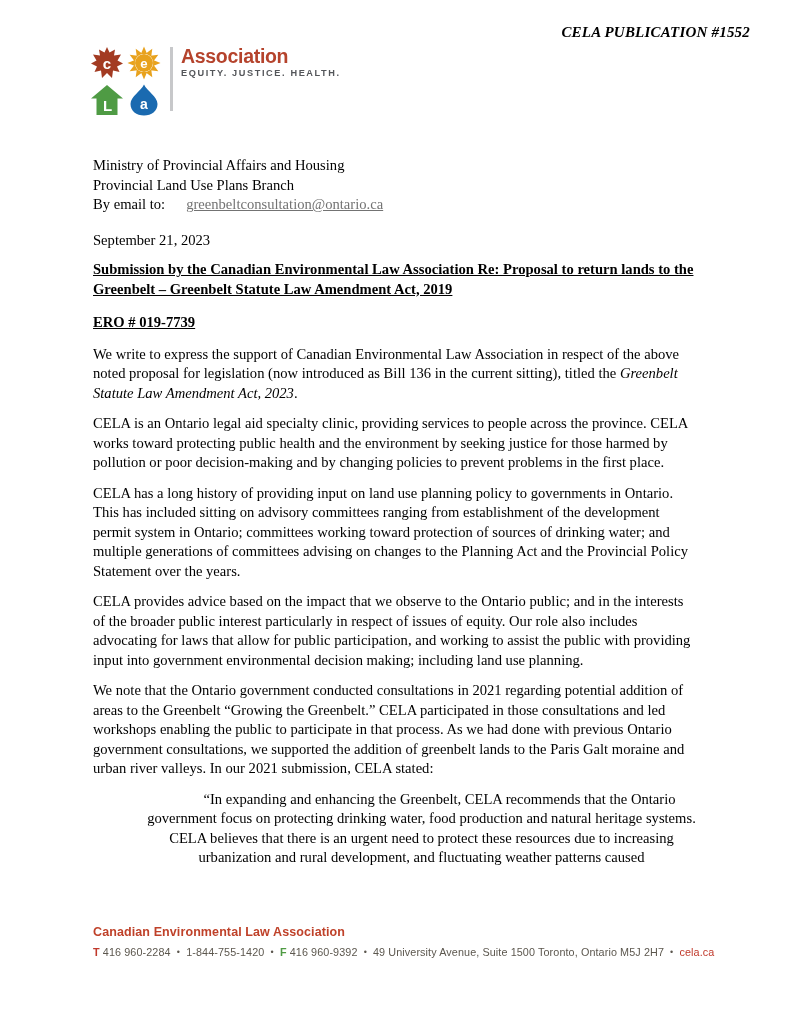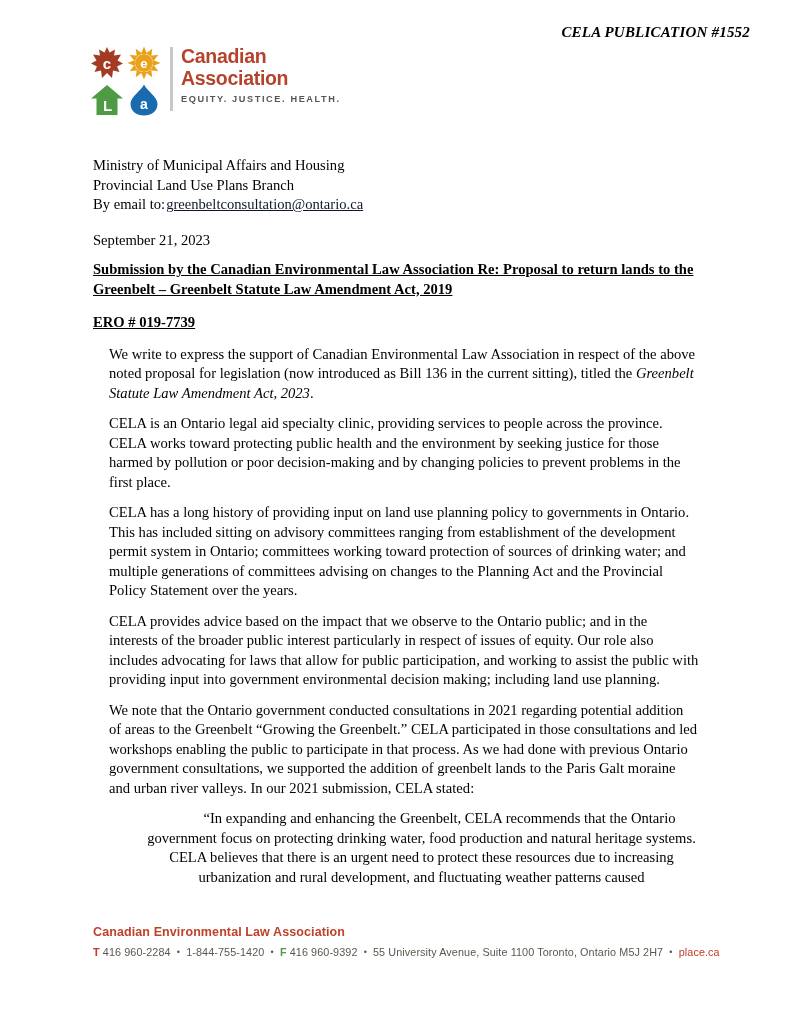--- a/index.html
+++ b/index.html
@@ -27,37 +27,37 @@
   .house{fill:#4f9b44;}
   .drop{fill:#1a6ab0;}
   .logo-divider{width:3px;height:64px;background:#c7c8ca;margin:1px 8px 0 9px;}
   .logo-textblock{padding-top:0;}
   .logo-line{
     font-family:"Liberation Sans",sans-serif;font-weight:bold;
     color:#b5432c;font-size:19.5px;line-height:21.5px;letter-spacing:-0.3px;
   }
   .logo-tagline{
     font-family:"Liberation Sans",sans-serif;font-weight:bold;
-    color:#54565a;font-size:9.2px;letter-spacing:1.6px;margin-top:5px;
+    color:#54565a;font-size:9.2px;letter-spacing:1.6px;
   }
   
   .main{
     position:absolute;top:156px;left:93px;width:606px;
     font-size:14.6px;line-height:19.5px;
   }
-  .main p{margin:0 0 11px 16px;}
+  .main p{margin:0 0 11px 0;}
   .recipient{margin-bottom:16px;}
   .date{margin-bottom:10px;}
   .subject{
     font-weight:bold;text-decoration:underline;
     margin:0 -14px 14px 0;
   }
   .ero{font-weight:bold;text-decoration:underline;margin-bottom:12px;}
   .it{font-style:italic;}
-  .email{color:#0f172a;text-decoration:underline;margin-left:1px;cursor:pointer;}
+  .email{color:#737373;text-decoration:underline;margin-left:21px;cursor:pointer;}
   .quote{margin:0 -4px 0 47px;text-indent:36px;text-align:center;}
   
   .footer{position:absolute;left:93px;top:917px;right:50px;font-family:"Liberation Sans",sans-serif;margin-top:8px;}
   .footer-org{font-weight:bold;font-size:12.5px;color:#bf4129;margin-bottom:7px;letter-spacing:0.1px;}
   .footer-contact{font-size:10.8px;color:#5c574e;letter-spacing:0.1px;white-space:nowrap;}
   .sep{display:inline-block;margin:0 3px;font-size:9px;vertical-align:1px;color:#5c574e;}
   .f-red{color:#c0392b;}
   .f-green{color:#4f9b44;}
   .f-b{font-weight:bold;}
 </style>
@@ -96,29 +96,28 @@
         <path class="house" d="M17 2 L33 15.5 L27.5 15.5 L27.5 32 L6.5 32 L6.5 15.5 L1 15.5 Z"></path>
         <text x="17.5" y="27.5" font-size="15">L</text>
       </svg>
       <svg class="ic" viewBox="0 0 34 34">
         <path class="drop" d="M17 1.5 C20 8 30.5 13.5 30.5 21 C30.5 28 24.5 32.5 17 32.5 C9.5 32.5 3.5 28 3.5 21 C3.5 13.5 14 8 17 1.5 Z"></path>
         <text x="17" y="26" font-size="14">a</text>
       </svg>
     </div>
     <div class="logo-divider"></div>
     <div class="logo-textblock">
-      <div class="logo-line">Canadian</div>
       <div class="logo-line">Association</div>
       <div class="logo-tagline">EQUITY. JUSTICE. HEALTH.</div>
     </div>
   </div>
 
   <div class="main">
     <div class="recipient">
-      <div>Ministry of Municipal Affairs and Housing</div>
+      <div>Ministry of Provincial Affairs and Housing</div>
       <div>Provincial Land Use Plans Branch</div>
       <div>
         <span>By email to:</span><a class="email">greenbeltconsultation@ontario.ca</a>
       </div>
     </div>
 
     <div class="date">September 21, 2023</div>
 
     <div class="subject">Submission by the Canadian Environmental Law Association  Re: Proposal to return lands to the Greenbelt – Greenbelt Statute Law Amendment Act, 2019</div>
 
@@ -141,19 +140,19 @@
     <div class="footer-org">Canadian Environmental Law Association</div>
     <div class="footer-contact">
       <span class="f-red f-b">T</span>
       <span>416 960-2284</span>
       <span class="sep">•</span>
       <span>1-844-755-1420</span>
       <span class="sep">•</span>
       <span class="f-green f-b">F</span>
       <span>416 960-9392</span>
       <span class="sep">•</span>
-      <span>55 University Avenue, Suite 1100 Toronto, Ontario  M5J 2H7</span>
+      <span>49 University Avenue, Suite 1500 Toronto, Ontario  M5J 2H7</span>
       <span class="sep">•</span>
-      <span class="f-red">place.ca</span>
+      <span class="f-red">cela.ca</span>
     </div>
   </div>
 
 </div>
 
 </body></html>

